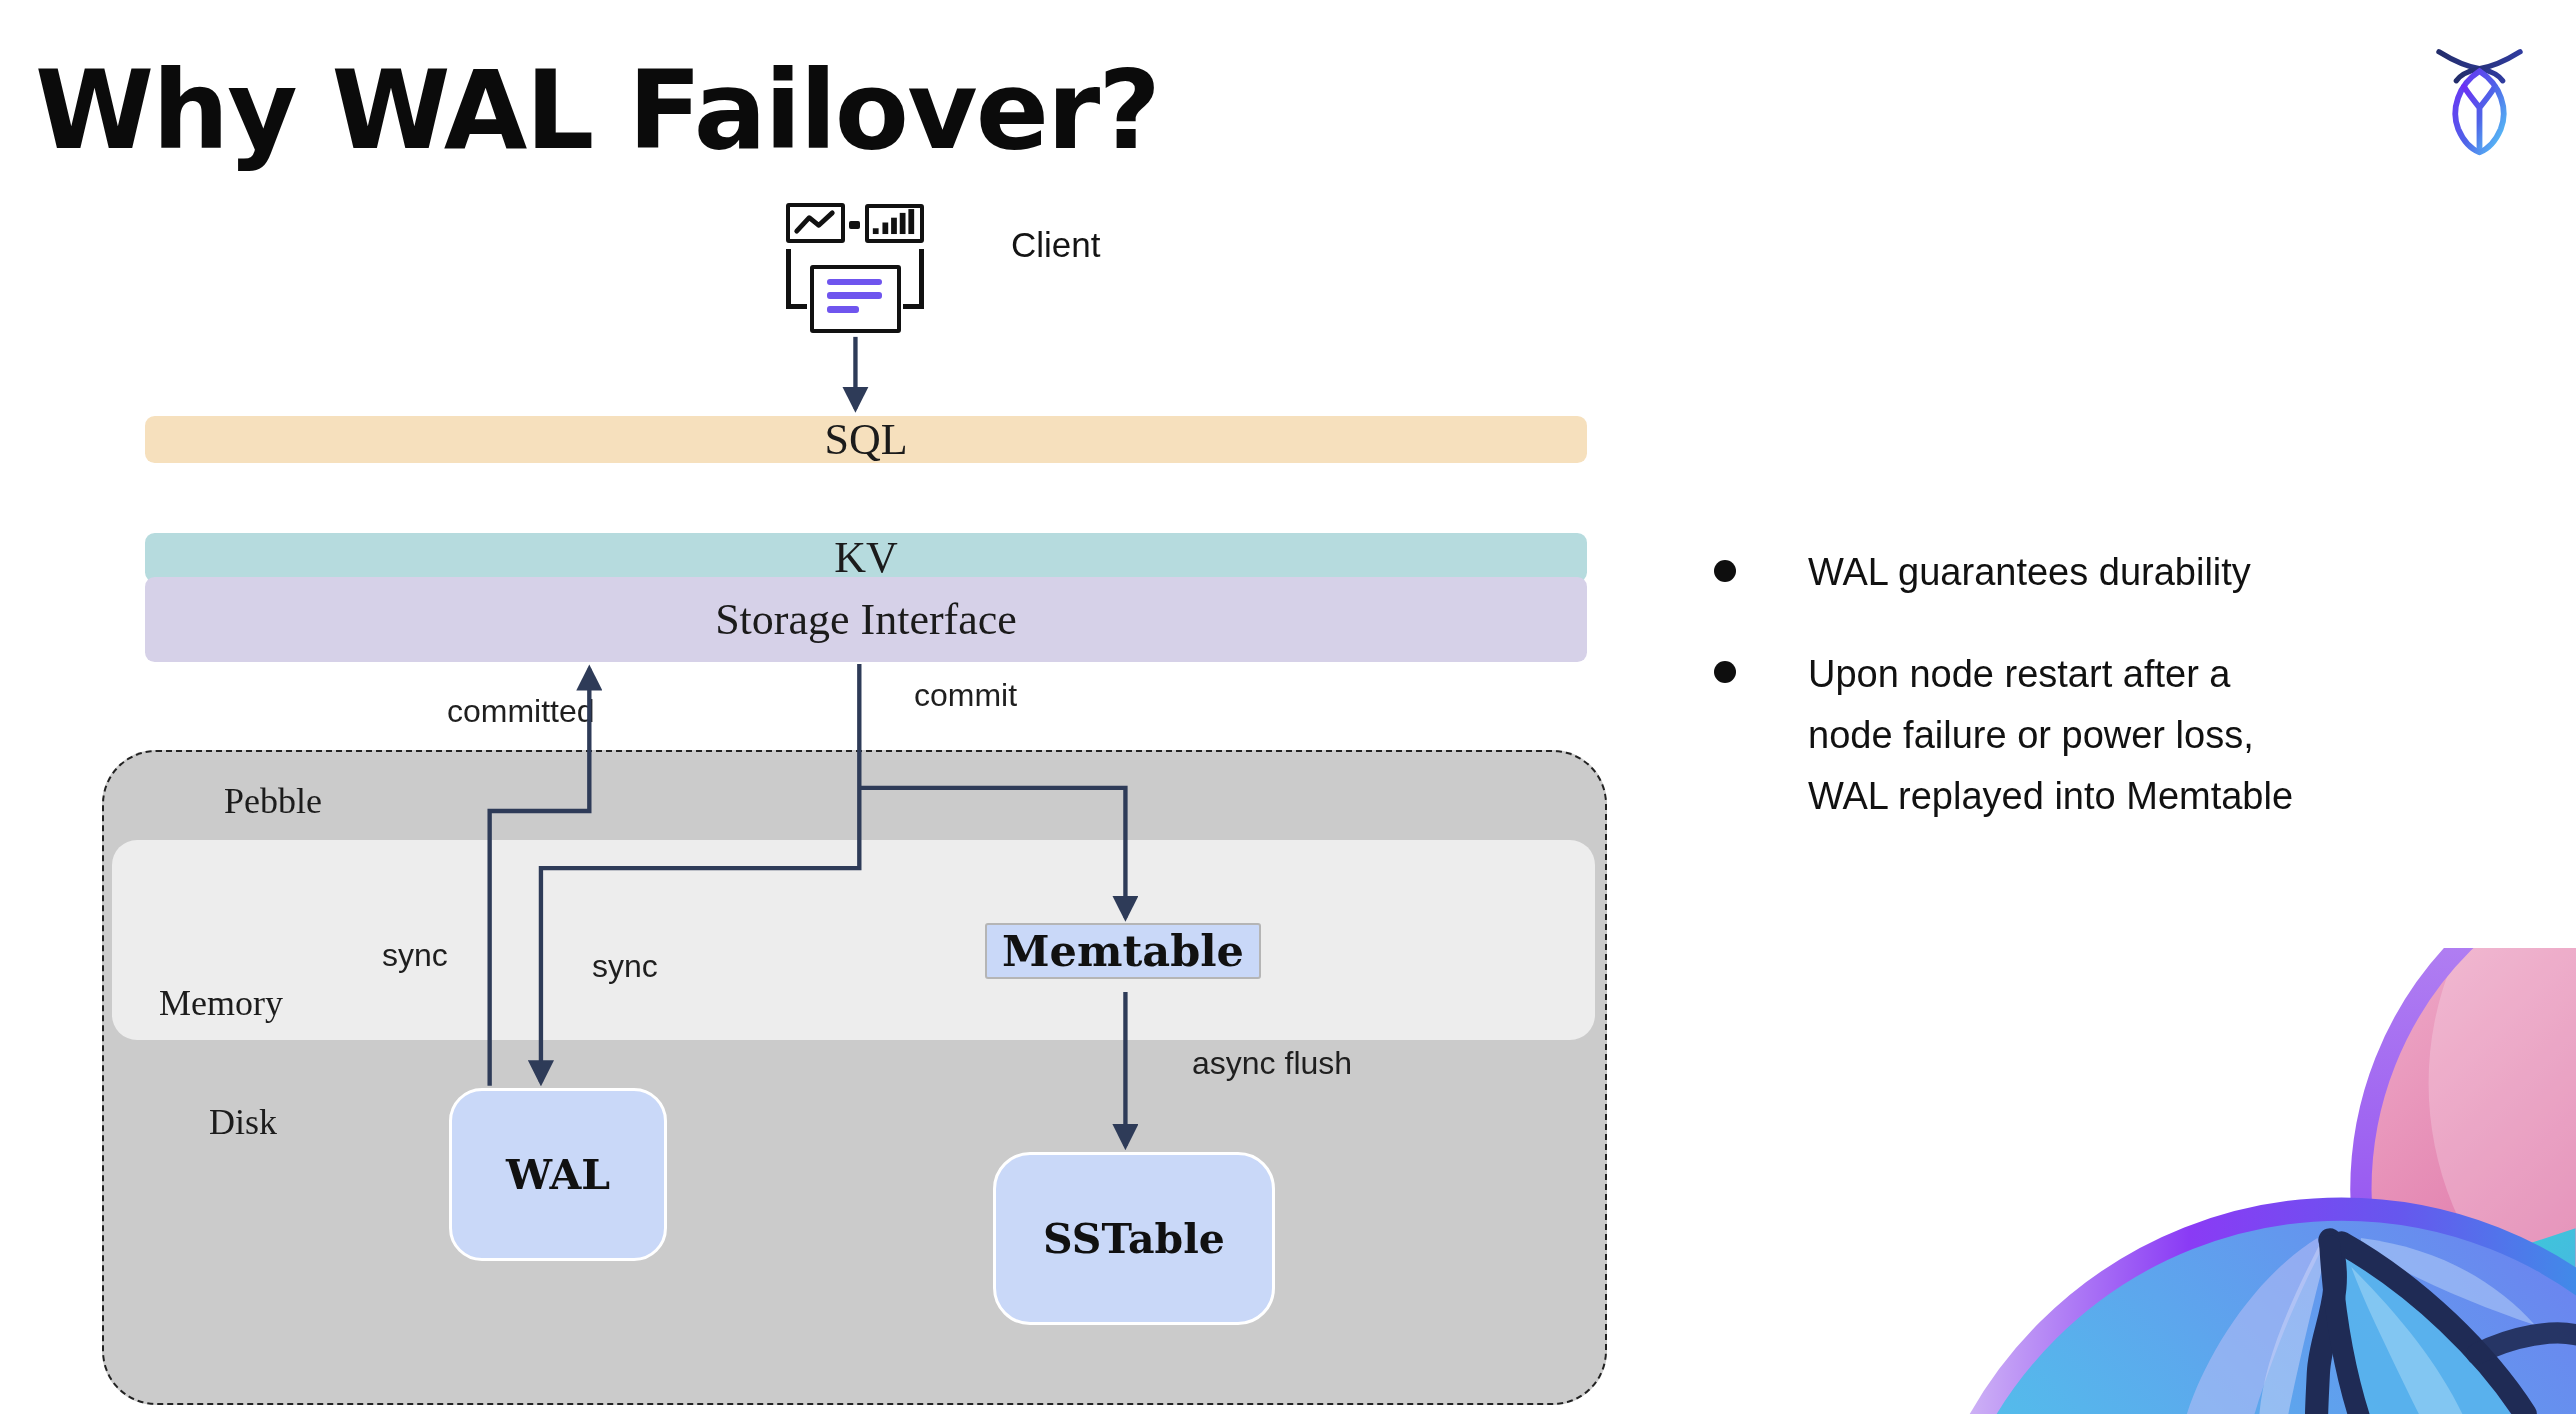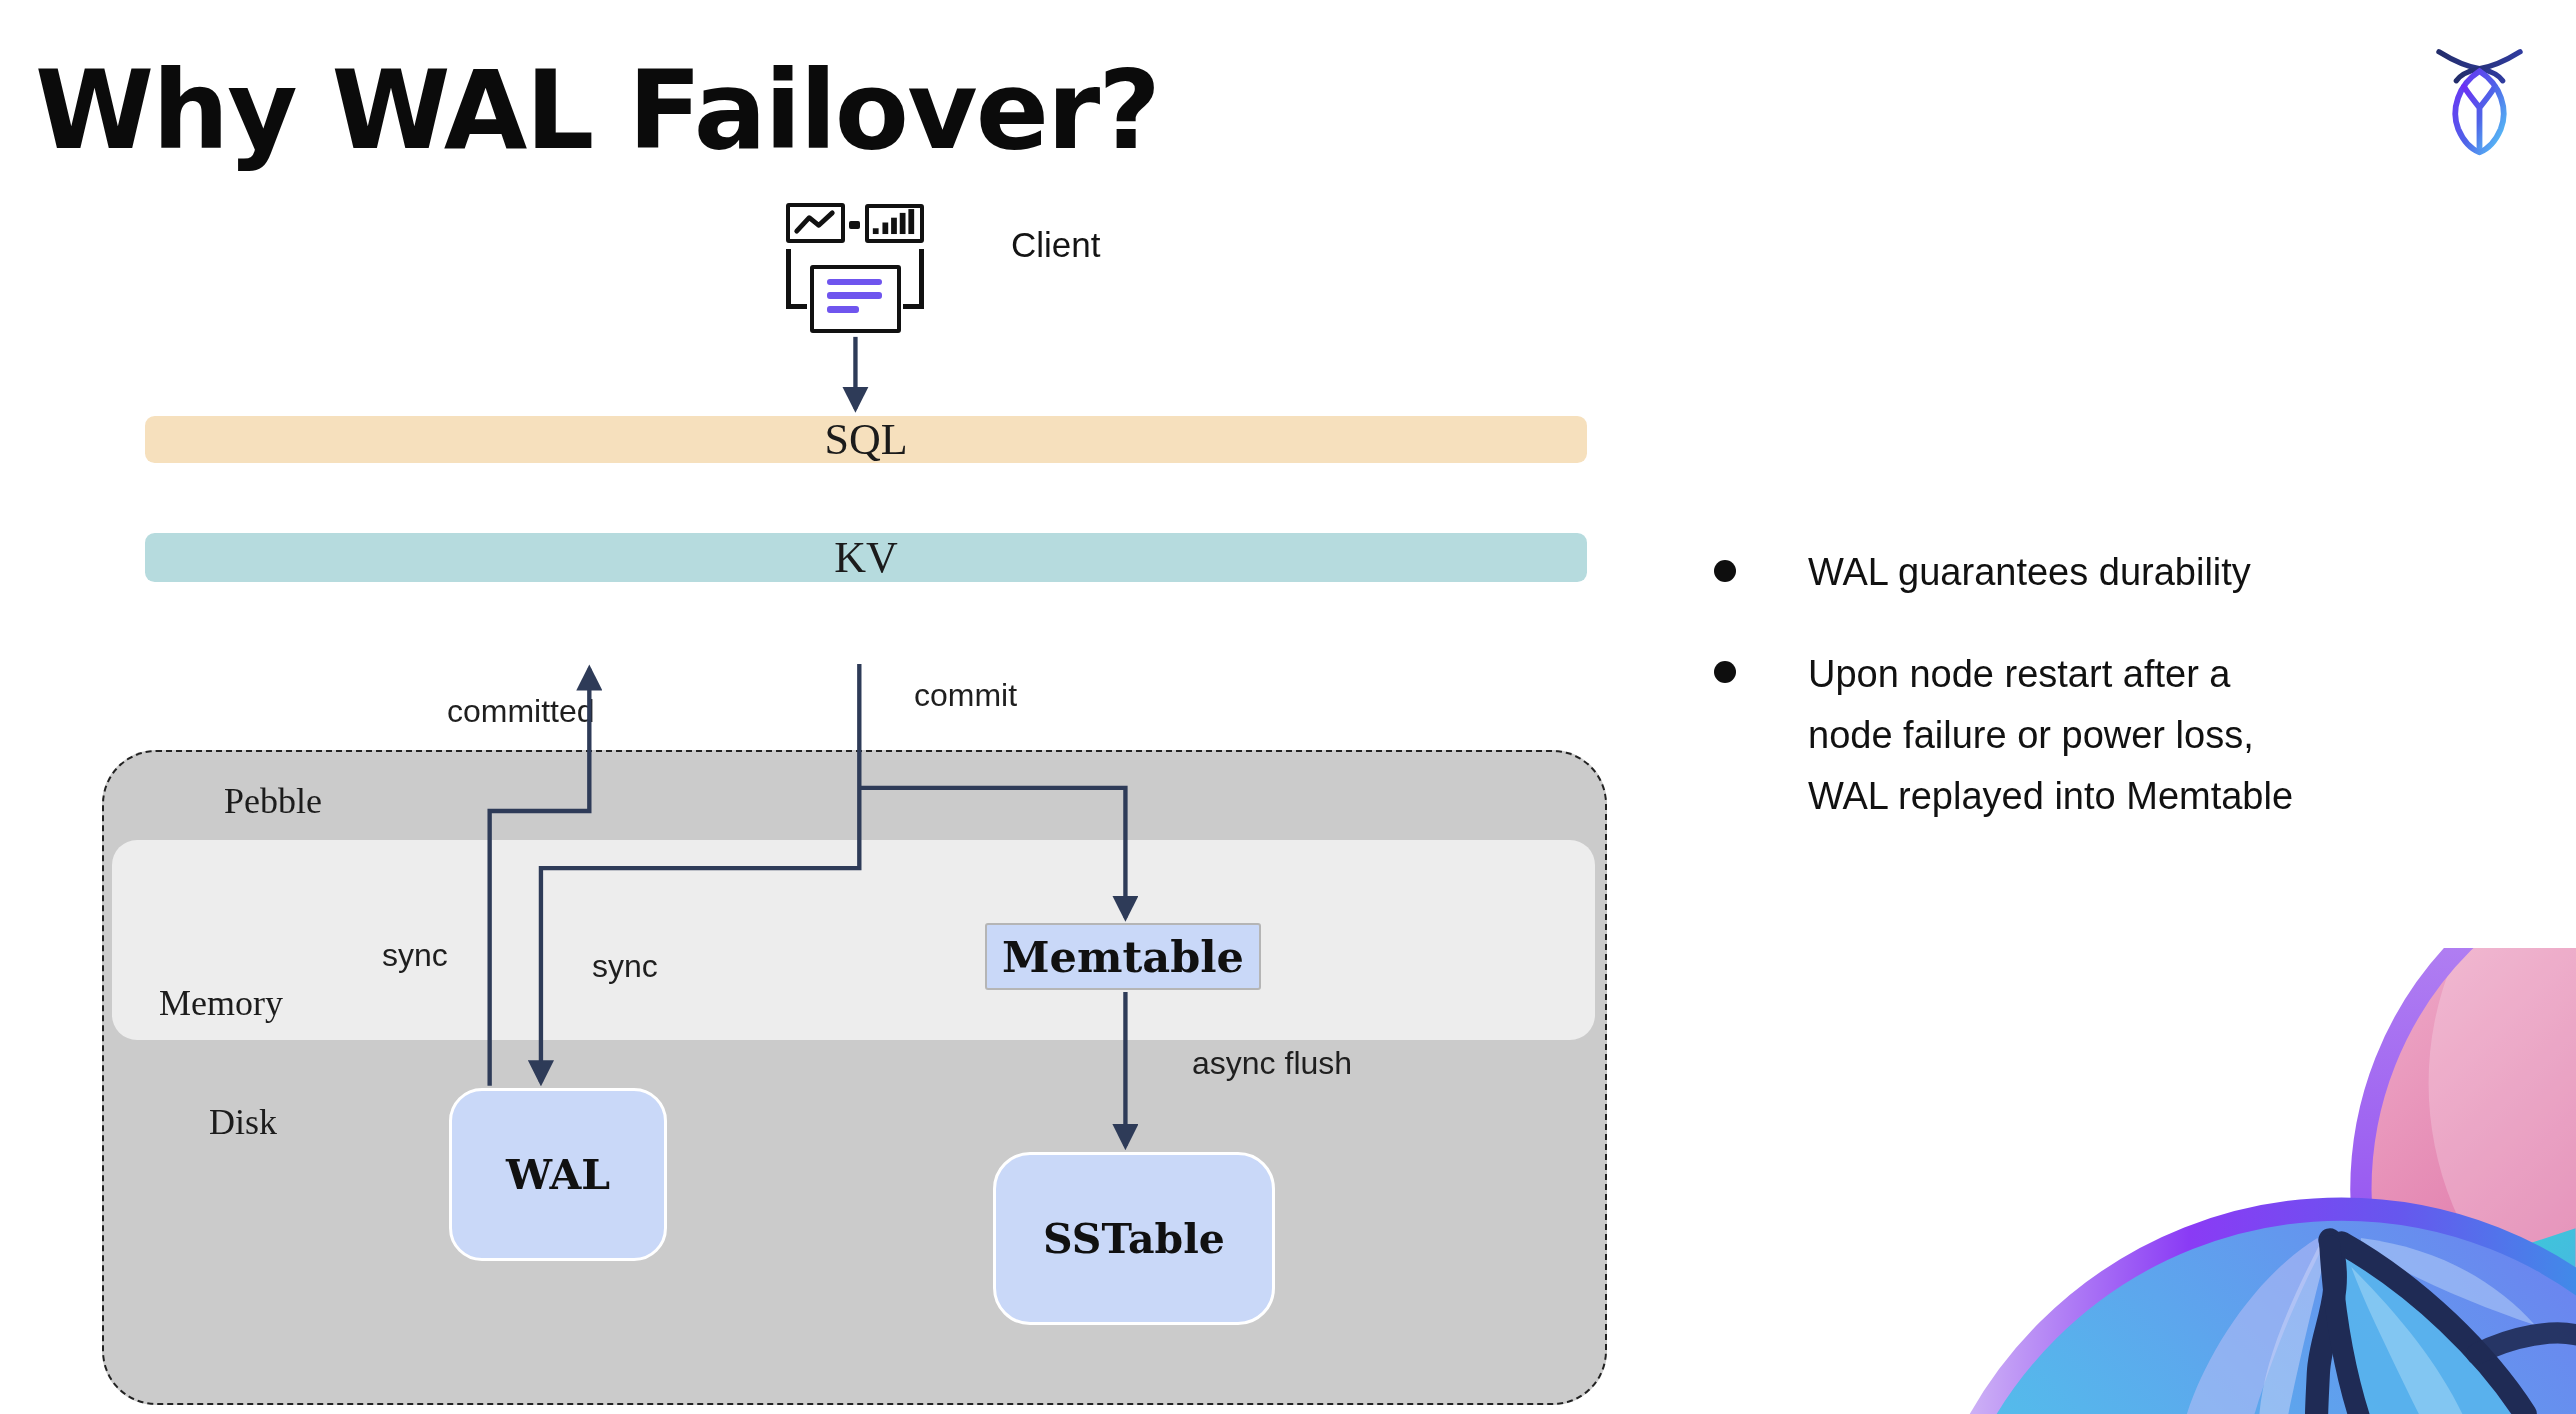--- a/index.html
+++ b/index.html
@@ -31,21 +31,21 @@
   .pebble{left:102px;top:750px;width:1505px;height:655px;background:#cbcbcb;
           border:2.9px dashed #222;border-radius:54px;box-sizing:border-box;}
   .memory-band{left:7.7px;top:88px;width:1483px;height:200px;background:#ededed;border-radius:25px;}
   .zone-label{font-family:"Liberation Serif",serif;font-size:36px;color:#1c1c1c;}
 
   
   .node{box-sizing:border-box;display:flex;align-items:center;justify-content:center;
         background:#c9d8f8;font-family:"DejaVu Serif","Liberation Serif",serif;
         font-weight:bold;font-size:41px;color:#111;}
   .node.wal{left:449px;top:1088px;width:218px;height:173px;border:3.9px solid #fff;border-radius:33px;}
-  .node.memtable{left:985px;top:923px;width:276px;height:67px;border:2.9px solid #b5b5b5;border-radius:3px;font-size:43px;}
+  .node.memtable{left:985px;top:923px;width:276px;height:56px;border:2.9px solid #b5b5b5;border-radius:3px;font-size:43px;}
   .node.sstable{left:993px;top:1152px;width:282px;height:173px;border:3.9px solid #fff;border-radius:37px;}
 
   
   .edge-label{font-size:32px;color:#1f1f1f;white-space:nowrap;}
 
   
   .bullet-dot{width:22px;height:22px;border-radius:50%;background:#0e0e0e;}
   .bullet-text{font-size:38px;line-height:61px;color:#111;}
   .bullet-text div{white-space:nowrap;}
 
@@ -82,20 +82,23 @@
       <div class="doc-line" style="top:37px;width:32px;"></div>
     </div>
   </div>
   <div class="abs client-label" style="left:1011px;top:225px;">Client</div>
 
   <div class="abs bar sql">
       <span>SQL</span>
     </div>
   <div class="abs bar kv">
       <span>KV</span>
+    </div>
+  <div class="abs bar storage">
+      <span>Storage Interface</span>
     </div>
 
   <div class="abs pebble">
     <div class="abs memory-band"></div>
     <div class="abs zone-label" style="left:120px;top:28px;">Pebble</div>
     <div class="abs zone-label" style="left:55px;top:230px;">Memory</div>
     <div class="abs zone-label" style="left:105px;top:349px;">Disk</div>
   </div>
 
   <div class="abs node wal">

